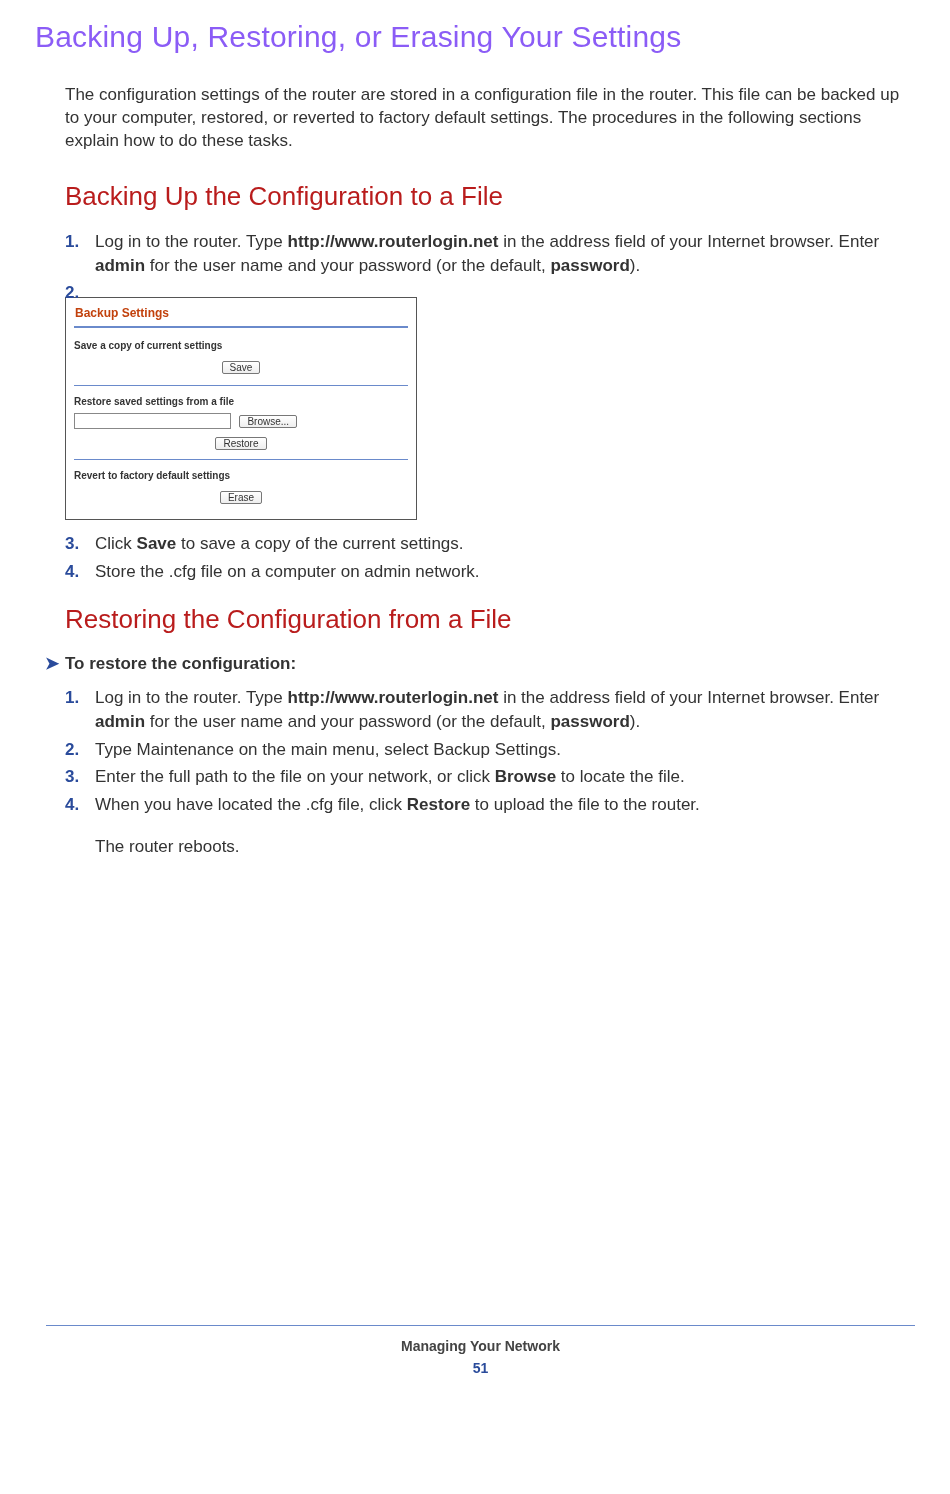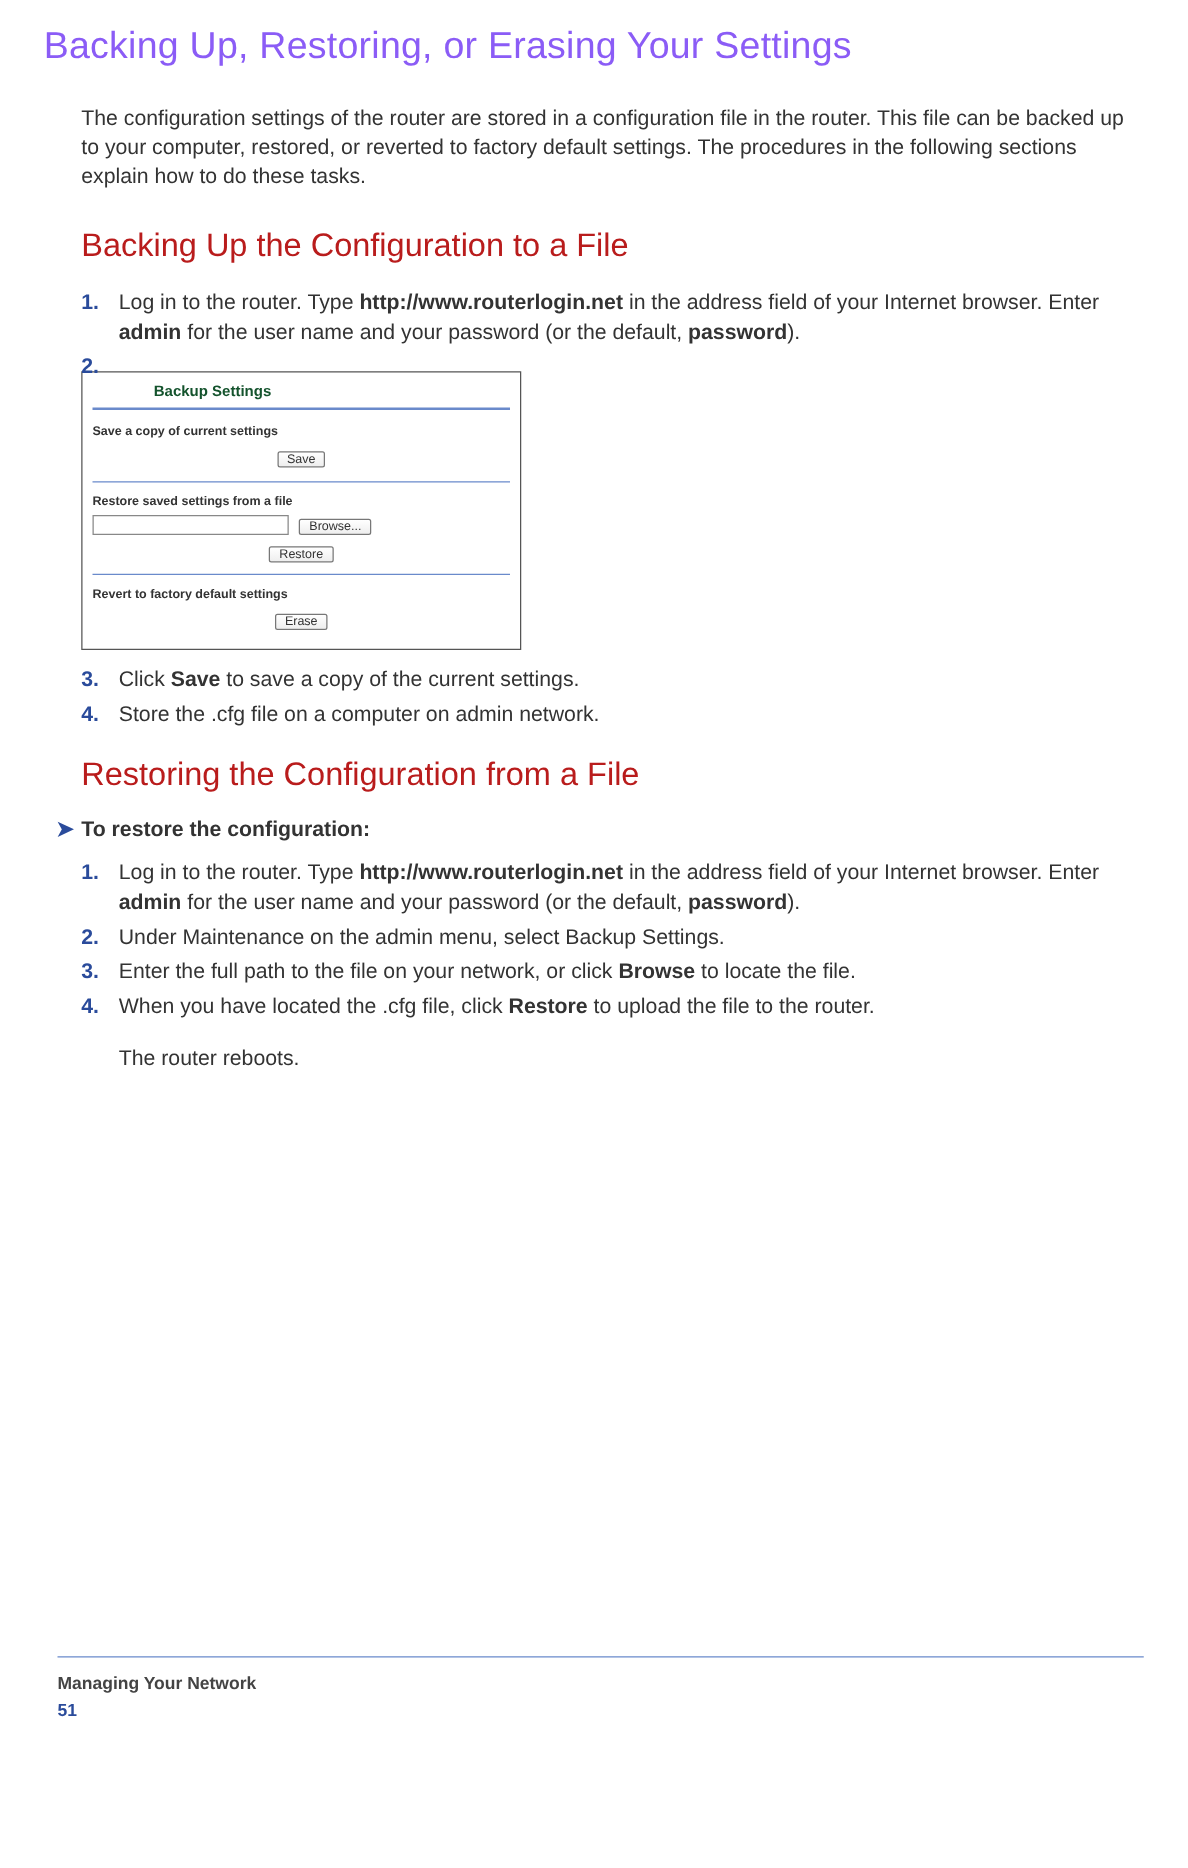--- a/index.html
+++ b/index.html
@@ -92,25 +92,24 @@
   
   .shot {
     margin: 10px 0 12px 30px;
     width: 350px;
     border: 1px solid #555;
     background: #fff;
     font-family: Arial, sans-serif;
   }
   .shot-inner { padding: 6px 8px 10px 8px; }
   .shot-title {
-    color: #14532d;
+    color: #c2410c;
     font-weight: bold;
     font-size: 12px;
     padding: 2px 0 4px 1px;
-    margin-left: 48px;
   }
   .shot-hr { border-top: 2px solid #6a8acb; margin: 2px 0 8px 0; }
   .shot-sec { font-size: 10px; font-weight: bold; padding: 4px 0 2px 0; }
   .shot-btn {
     display: inline-block;
     border: 1px solid #777;
     border-radius: 2px;
     padding: 0 7px;
     font-size: 10px;
     background: linear-gradient(#fff,#eee);
@@ -126,21 +125,21 @@
     vertical-align: middle;
     background: #fff;
     margin-right: 4px;
   }
   .restore-row { text-align: center; padding: 2px 0 2px 0; }
 
   .footer {
     position: absolute;
     bottom: 24px;
     left: 46px; right: 35px;
-    text-align: left;
+    text-align: center;
     border-top: 1px solid #6a8acb;
     padding-top: 12px;
   }
   .footer .chap {
     font-size: 14px;
     font-weight: bold;
     color: #444;
     margin-bottom: 6px;
   }
   .footer .pg {
@@ -213,21 +212,21 @@
     <span class="text">To restore the configuration:</span>
   </div>
 
   <ol class="steps">
     <li>
       <span class="num">1.</span>
       <span>Log in to the router. Type </span><b>http://www.routerlogin.net</b><span> in the address field of your Internet browser. Enter </span><b>admin</b><span> for the user name and your password (or the default, </span><b>password</b><span>).</span>
     </li>
     <li>
       <span class="num">2.</span>
-      <span>Under Maintenance on the admin menu, select Backup Settings.</span>
+      <span>Type Maintenance on the main menu, select Backup Settings.</span>
     </li>
     <li>
       <span class="num">3.</span>
       <span>Enter the full path to the file on your network, or click </span><b>Browse</b><span> to locate the file.</span>
     </li>
     <li>
       <span class="num">4.</span>
       <span>When you have located the .cfg file, click </span><b>Restore</b><span> to upload the file to the router.</span>
     </li>
   </ol>

